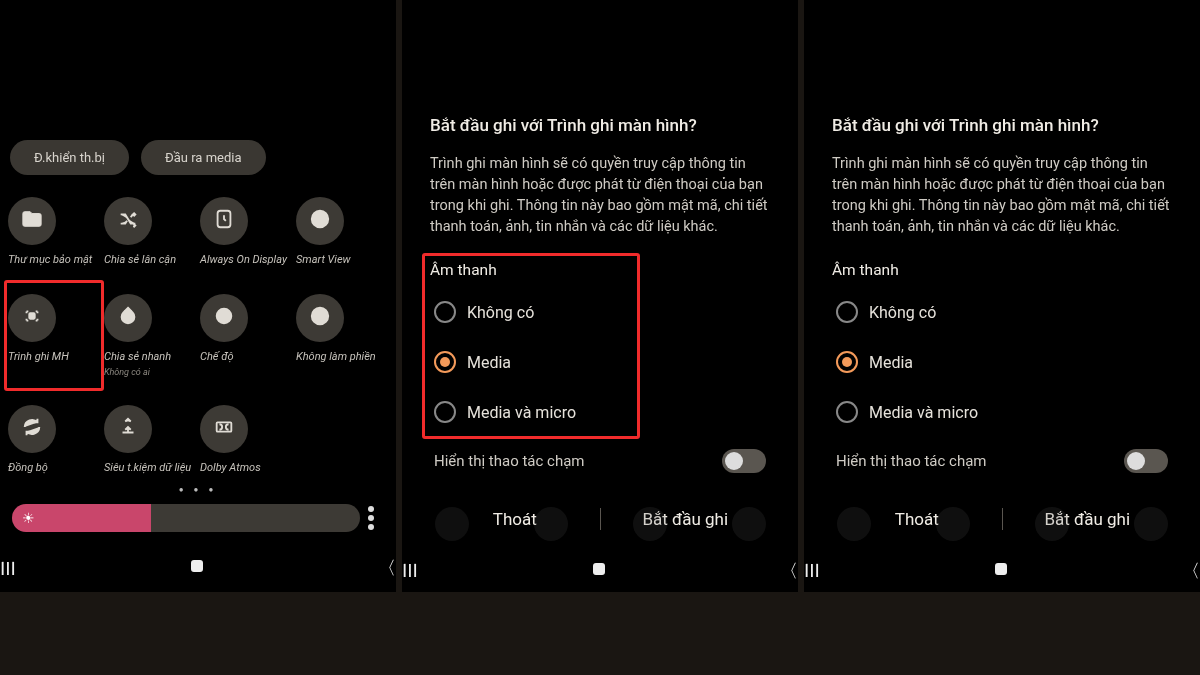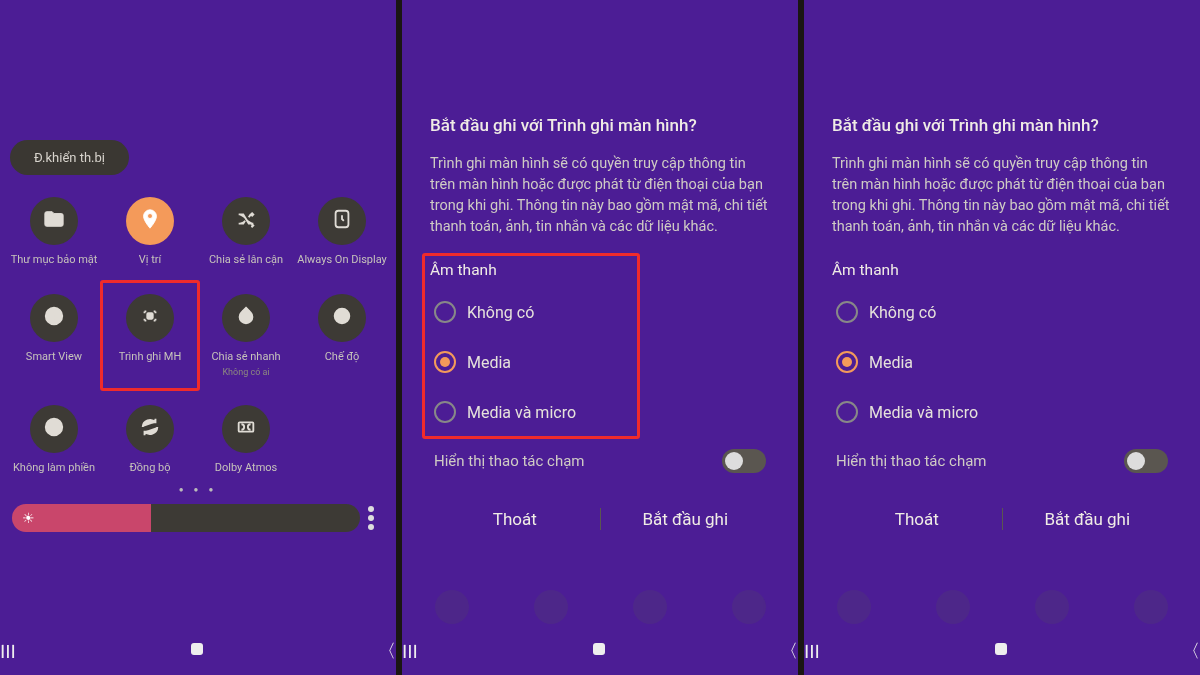--- a/index.html
+++ b/index.html
@@ -7,22 +7,22 @@
     width: 1200px;
     height: 675px;
     background: #1a1612;
     font-family: -apple-system, Roboto, Arial, sans-serif;
     display: flex;
     gap: 6px;
     overflow: hidden;
   }
   .panel {
     flex: 1;
-    height: 675px;
-    background: #4c1d95;
+    height: 592px;
+    background: #000000;
     position: relative;
     color: #e0dcd5;
     display: flex;
     flex-direction: column;
   }
   
   .qs-top {
     padding: 140px 10px 0 10px;
     display: flex;
     gap: 12px;
@@ -38,24 +38,25 @@
   }
   .qs-grid {
     display: grid;
     grid-template-columns: repeat(4, 1fr);
     gap: 28px 4px;
     padding: 22px 8px 0 8px;
   }
   .tile {
     display: flex;
     flex-direction: column;
-    align-items: center;
+    align-items: flex-start;
     text-align: center;
     gap: 8px;
     cursor: pointer;
+    font-style: italic;
   }
   .tile .circle {
     width: 48px;
     height: 48px;
     border-radius: 50%;
     background: #3d3a35;
     color: #e0dcd5;
     display: flex;
     align-items: center;
     justify-content: center;
@@ -235,39 +236,32 @@
     border-radius: 50%;
     background: #555;
   }
 </style>
 </head>
 <body>
 
 <div class="panel">
   <div class="qs-top">
     <div class="pill">Đ.khiển th.bị</div>
+    <div class="pill">Đầu ra media</div>
   </div>
 
   <div class="qs-grid">
 
     <div class="tile">
       <div class="circle">
           <span><svg viewBox="0 0 24 24">
               <path d="M10 4H4a2 2 0 00-2 2v12a2 2 0 002 2h16a2 2 0 002-2V8a2 2 0 00-2-2h-8l-2-2z"></path>
             </svg></span>
         </div>
       <div class="label">Thư mục bảo mật</div>
-    </div>
-    <div class="tile active">
-      <div class="circle">
-          <span><svg viewBox="0 0 24 24">
-              <path d="M12 2a7 7 0 00-7 7c0 5 7 13 7 13s7-8 7-13a7 7 0 00-7-7zm0 9.5A2.5 2.5 0 1112 6a2.5 2.5 0 010 5.5z"></path>
-            </svg></span>
-        </div>
-      <div class="label">Vị trí</div>
     </div>
     <div class="tile">
       <div class="circle">
           <span><svg viewBox="0 0 24 24" fill="none" stroke-width="2">
               <path d="M4 7h5l6 10h5M4 17h5l2-3m4-4l2-3h3m-2-2l2 2-2 2m0 8l2 2-2 2"></path>
             </svg></span>
         </div>
       <div class="label">Chia sẻ lân cận</div>
     </div>
     <div class="tile">
@@ -327,20 +321,28 @@
         </div>
       <div class="label">Không làm phiền</div>
     </div>
     <div class="tile">
       <div class="circle">
           <span><svg viewBox="0 0 24 24" fill="none" stroke-width="2">
               <path d="M4 12a8 8 0 0114-5M20 12a8 8 0 01-14 5M18 3v4h-4M6 21v-4h4"></path>
             </svg></span>
         </div>
       <div class="label">Đồng bộ</div>
+    </div>
+    <div class="tile">
+      <div class="circle">
+          <span><svg viewBox="0 0 24 24" fill="none" stroke-width="2">
+              <path d="M12 18v-6m-3 3l3-3 3 3M6 18h12M9 6l3-3 3 3"></path>
+            </svg></span>
+        </div>
+      <div class="label">Siêu t.kiệm dữ liệu</div>
     </div>
     <div class="tile">
       <div class="circle">
           <span><svg viewBox="0 0 24 24">
               <rect x="4" y="7" width="16" height="10" rx="1" fill="none" stroke-width="2"></rect>
               <path d="M7 9a3 3 0 010 6M17 9a3 3 0 000 6" fill="none" stroke-width="2"></path>
             </svg></span>
         </div>
       <div class="label">Dolby Atmos</div>
     </div>

